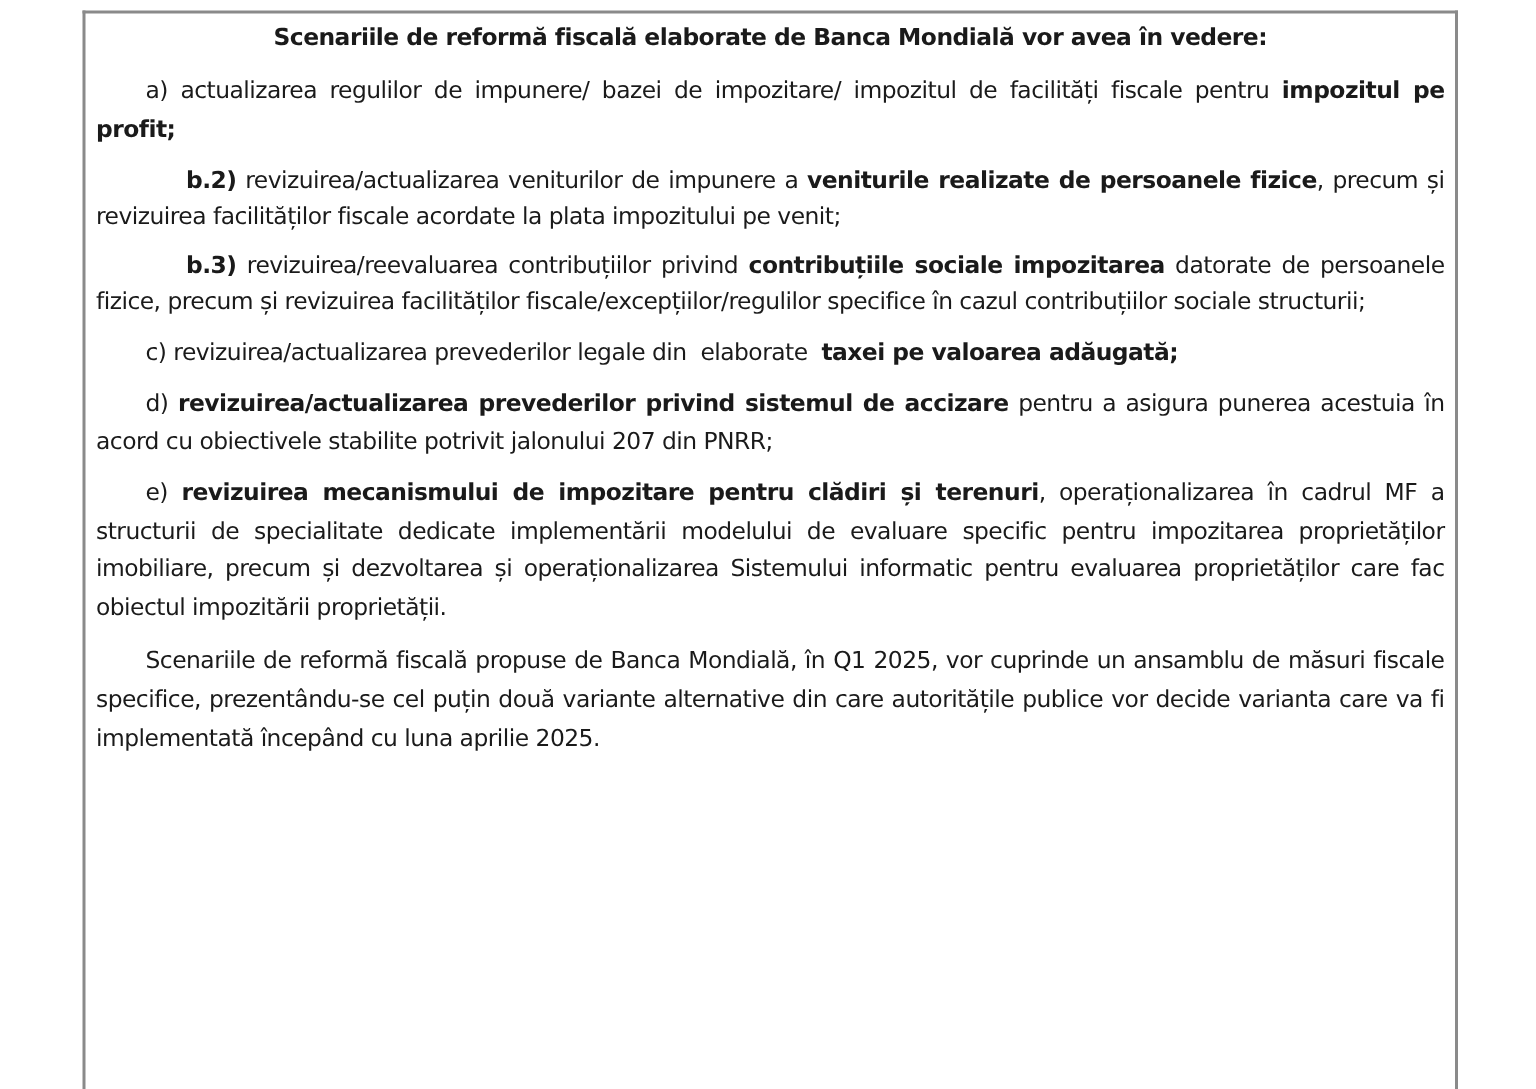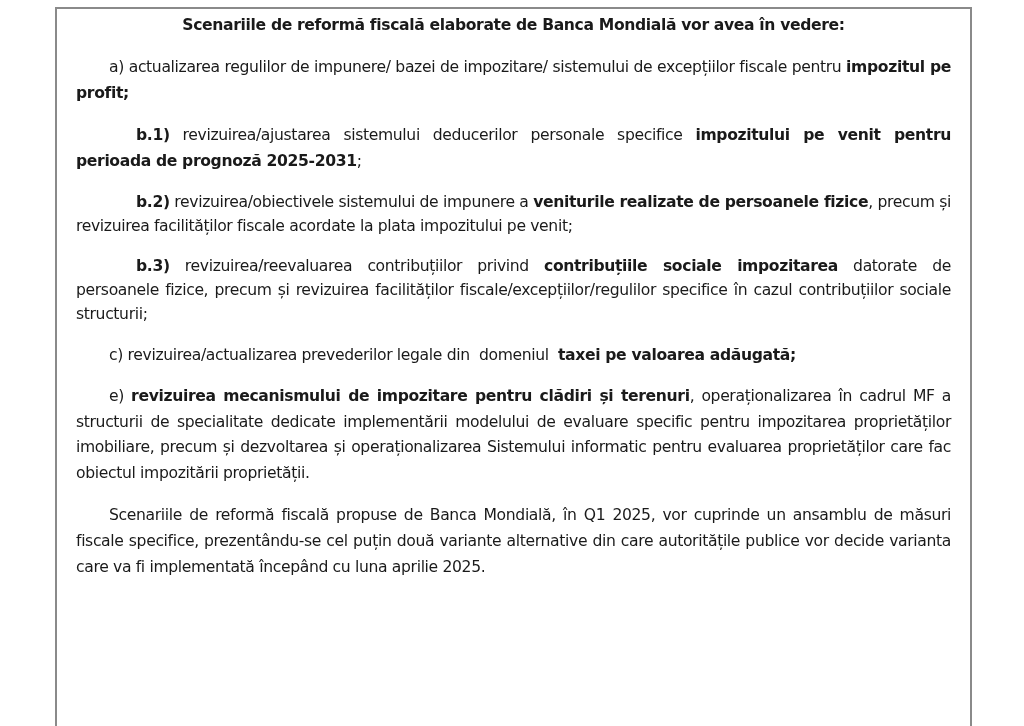--- a/index.html
+++ b/index.html
@@ -10,41 +10,41 @@
     width: 917px; height: 740px;
     border: 2px solid #8a8a8a;
     border-bottom: none;
     box-sizing: border-box;
     padding: 3px 3px 0 3px;
     font-family: "DejaVu Sans", sans-serif;
     font-size: 15.6px;
     color: #1a1a1a;
     letter-spacing: -0.35px;
   }
-  .p { margin: 16px; line-height: 26px; text-align: justify; }
+  .p { margin: 4px; line-height: 26px; text-align: justify; }
   .gap { margin-top: 9px; }
   .ind1 { text-indent: 33px; }
   .ind2 { text-indent: 60px; }
   .title { text-align: center; font-weight: bold; margin-top: 0; }
   b { font-weight: bold; }
 </style>
 </head>
 <body>
 
 <div class="box">
   <p class="p title">Scenariile de reformă fiscală elaborate de Banca Mondială vor avea în vedere:</p>
 
-  <p class="p gap ind1"><span>a) actualizarea regulilor de impunere/ bazei de impozitare/ sistemului de excepțiilor fiscale pentru </span><b>impozitul pe profit;</b></p>
+  <p class="p gap ind1"><span>a) actualizarea regulilor de impunere/ bazei de impozitare/ impozitul de facilități fiscale pentru </span><b>impozitul pe profit;</b></p>
 
 
-  <p class="p gap ind2"><b>b.1)</b><span> revizuirea/ajustarea sistemului deducerilor personale specifice </span><b>impozitului pe venit pentru perioada de prognoză 2025-2031</b><span>;</span></p>
 
-  <p class="p gap ind2" style="line-height:24px"><b>b.2)</b><span> revizuirea/obiectivele sistemului de impunere a </span><b>veniturile realizate de persoanele fizice</b><span>, precum și revizuirea facilităților fiscale acordate la plata impozitului pe venit;</span></p>
+  <p class="p gap ind2" style="line-height:24px"><b>b.2)</b><span> revizuirea/actualizarea veniturilor de impunere a </span><b>veniturile realizate de persoanele fizice</b><span>, precum și revizuirea facilităților fiscale acordate la plata impozitului pe venit;</span></p>
 
   <p class="p gap ind2" style="line-height:24px"><b>b.3)</b><span> revizuirea/reevaluarea contribuțiilor privind </span><b>contribuțiile sociale impozitarea</b><span> datorate de persoanele fizice, precum și revizuirea facilităților fiscale/excepțiilor/regulilor specifice în cazul contribuțiilor sociale structurii;</span></p>
 
-  <p class="p gap ind1" style="white-space:pre-wrap"><span>c) revizuirea/actualizarea prevederilor legale din  domeniul  </span><b>taxei pe valoarea adăugată;</b></p>
+  <p class="p gap ind1" style="white-space:pre-wrap"><span>c) revizuirea/actualizarea prevederilor legale din  elaborate  </span><b>taxei pe valoarea adăugată;</b></p>
 
+  <p class="p gap ind1" style="line-height:25px"><span>d) </span><b>revizuirea/actualizarea prevederilor privind sistemul de accizare</b><span> pentru a asigura punerea acestuia în acord cu obiectivele stabilite potrivit jalonului 207 din PNRR;</span></p>
 
   <p class="p gap ind1" style="line-height:25.5px"><span>e) </span><b>revizuirea mecanismului de impozitare pentru clădiri și terenuri</b><span>, operaționalizarea în cadrul MF a structurii de specialitate dedicate implementării modelului de evaluare specific pentru impozitarea proprietăților imobiliare, precum și dezvoltarea și operaționalizarea Sistemului informatic pentru evaluarea proprietăților care fac obiectul impozitării proprietății.</span></p>
 
   <p class="p gap ind1" style="font-weight:normal;line-height:26px"><span>Scenariile de reformă fiscală propuse de Banca Mondială, în Q1 2025, vor cuprinde un ansamblu de măsuri fiscale specifice, prezentându-se cel puțin două variante alternative din care autoritățile publice vor decide varianta care va fi implementată începând cu luna aprilie 2025.</span></p>
 </div>
 
 </body></html>

